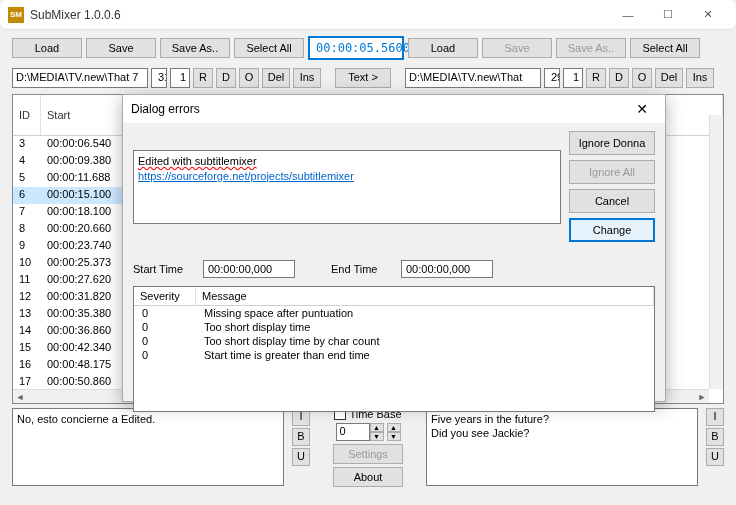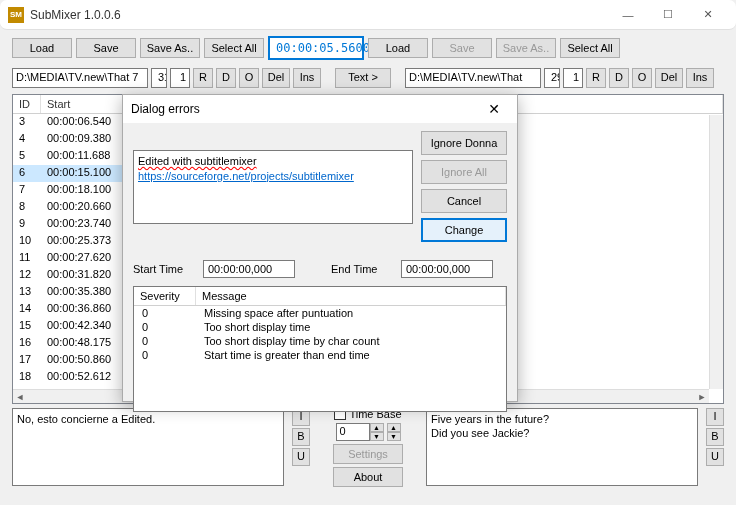--- a/index.html
+++ b/index.html
@@ -5,35 +5,35 @@
 * { box-sizing: border-box; margin: 0; padding: 0; font-family: "Segoe UI", Tahoma, sans-serif; font-size: 11px; }
 body { background: #f0f0f0; width: 736px; height: 505px; overflow: hidden; position: relative; }
 .titlebar { height: 30px; background: #fff; display: flex; align-items: center; padding: 0 8px; border-bottom: 1px solid #e0e0e0; border-radius: 7px; }
 .titlebar .icon { width: 16px; height: 16px; background: #c28a00; margin-right: 6px; display: flex; align-items: center; justify-content: center; color: #fff; font-size: 8px; font-weight: bold; }
 .titlebar .title { flex: 1; color: #333; font-size: 12px; }
 .titlebar .winbtn { width: 40px; height: 30px; display: flex; align-items: center; justify-content: center; color: #555; }
 .toolbar { display: flex; gap: 4px; padding: 6px 12px; align-items: center; }
 .toolbar .half { display: flex; gap: 4px; align-items: center; }
 .btn { background: #e1e1e1; border: 1px solid #adadad; padding: 3px 0; text-align: center; cursor: default; color: #000; }
 .btn.disabled { color: #999; }
-.btn.w1 { width: 60px; }
+.btn.w1 { width: 70px; }
 .tcdisplay { border: 2px solid #0078d7; background: #fff; padding: 3px 6px; color: #0078d7; font-family: monospace; font-size: 12px; width: 96px; text-align: center; }
 .pathrow { display: flex; gap: 6px; padding: 2px 12px 6px; align-items: center; }
 .pathrow .half { display: flex; gap: 3px; align-items: center; }
 .txtfield { background: #fff; border: 1px solid #7a7a7a; padding: 2px 3px; height: 20px; overflow: hidden; white-space: nowrap; }
 .pathrow .path { width: 136px; }
 .pathrow .num { width: 16px; text-align: right; padding-left: 6px; }
 .pathrow .num2 { width: 20px; text-align: right; }
 .pathrow .sb { width: 20px; height: 20px; background: #e1e1e1; border: 1px solid #adadad; text-align: center; line-height: 16px; }
 .pathrow .sb.w { width: 28px; }
 .pathrow .textbtn { width: 56px; height: 20px; background: #e1e1e1; border: 1px solid #adadad; text-align: center; line-height: 16px; margin: 0 8px; }
 .tables { display: flex; padding: 0 12px; gap: 14px; height: 310px; }
 .tablewrap { flex: 1; background: #fff; border: 1px solid #828790; position: relative; overflow: hidden; }
 .thead { display: flex; background: #fff; border-bottom: 1px solid #d0d0d0; }
-.thead .th { padding: 3px 6px; border-right: 1px solid #e0e0e0; color: #333; }
+.thead .th { padding: 14px 6px; border-right: 1px solid #e0e0e0; color: #333; }
 .tbody { overflow: hidden; }
 .trow { display: flex; height: 17px; }
 .trow .td { padding: 1px 6px; white-space: nowrap; overflow: hidden; color: #000; }
 .trow.sel { background: #cce8ff; }
 .c-id { width: 28px; }
 .c-start { width: 90px; }
 .c-text { flex: 1; }
 .rt .c-text2 { flex: 1; padding: 1px 6px; white-space: nowrap; overflow: hidden; }
 .vscroll { position: absolute; right: 0; top: 20px; bottom: 14px; width: 14px; background: #f0f0f0; border-left: 1px solid #ddd; }
 .hscroll { position: absolute; left: 0; right: 14px; bottom: 0; height: 14px; background: #f0f0f0; border-top: 1px solid #ddd; display: flex; }
@@ -44,21 +44,21 @@
 .midcol { display: flex; flex-direction: column; gap: 3px; align-items: center; width: 100px; }
 .midcol .row1 { display: flex; gap: 3px; align-items: center; }
 .midcol .chk { width: 12px; height: 12px; border: 1px solid #333; background: #fff; }
 .midcol .spin { display: flex; }
 .midcol .spin .sv { width: 34px; border: 1px solid #7a7a7a; background: #fff; text-align: left; padding: 1px 3px; height: 18px; }
 .midcol .spin .arrs { display: flex; flex-direction: column; }
 .midcol .spin .sa { width: 14px; height: 9px; background: #e1e1e1; border: 1px solid #adadad; font-size: 7px; text-align: center; line-height: 7px; }
 .sidecol { display: flex; flex-direction: column; gap: 2px; }
 .sidecol .sb2 { width: 18px; height: 18px; background: #e1e1e1; border: 1px solid #adadad; text-align: center; line-height: 15px; }
 
-.modal { position: absolute; left: 122px; top: 94px; width: 396px; height: 308px; background: #f0f0f0; border: 1px solid #aaa; box-shadow: 0 4px 16px rgba(0,0,0,0.3); }
+.modal { position: absolute; left: 122px; top: 94px; width: 544px; height: 308px; background: #f0f0f0; border: 1px solid #aaa; box-shadow: 0 4px 16px rgba(0,0,0,0.3); }
 .modal .mtitle { height: 28px; background: #fff; display: flex; align-items: center; padding: 0 8px; }
 .modal .mtitle .t { flex: 1; font-size: 12px; }
 .modal .mtitle .x { width: 30px; text-align: center; font-size: 14px; }
 .modal .body { padding: 8px 10px; display: flex; gap: 8px; align-items: center; }
 .modal .leftcol { flex: 1; }
 .modal .editarea { background: #fff; border: 1px solid #7a7a7a; height: 74px; padding: 3px 4px; line-height: 15px; }
 .modal .editarea .l1 { color: #000; text-decoration: underline wavy red; }
 .modal .editarea .l2 { color: #0066cc; text-decoration: underline; }
 .modal .rightcol { width: 86px; display: flex; flex-direction: column; gap: 5px; }
 .modal .dbtn { background: #e1e1e1; border: 1px solid #adadad; height: 24px; text-align: center; line-height: 22px; }

